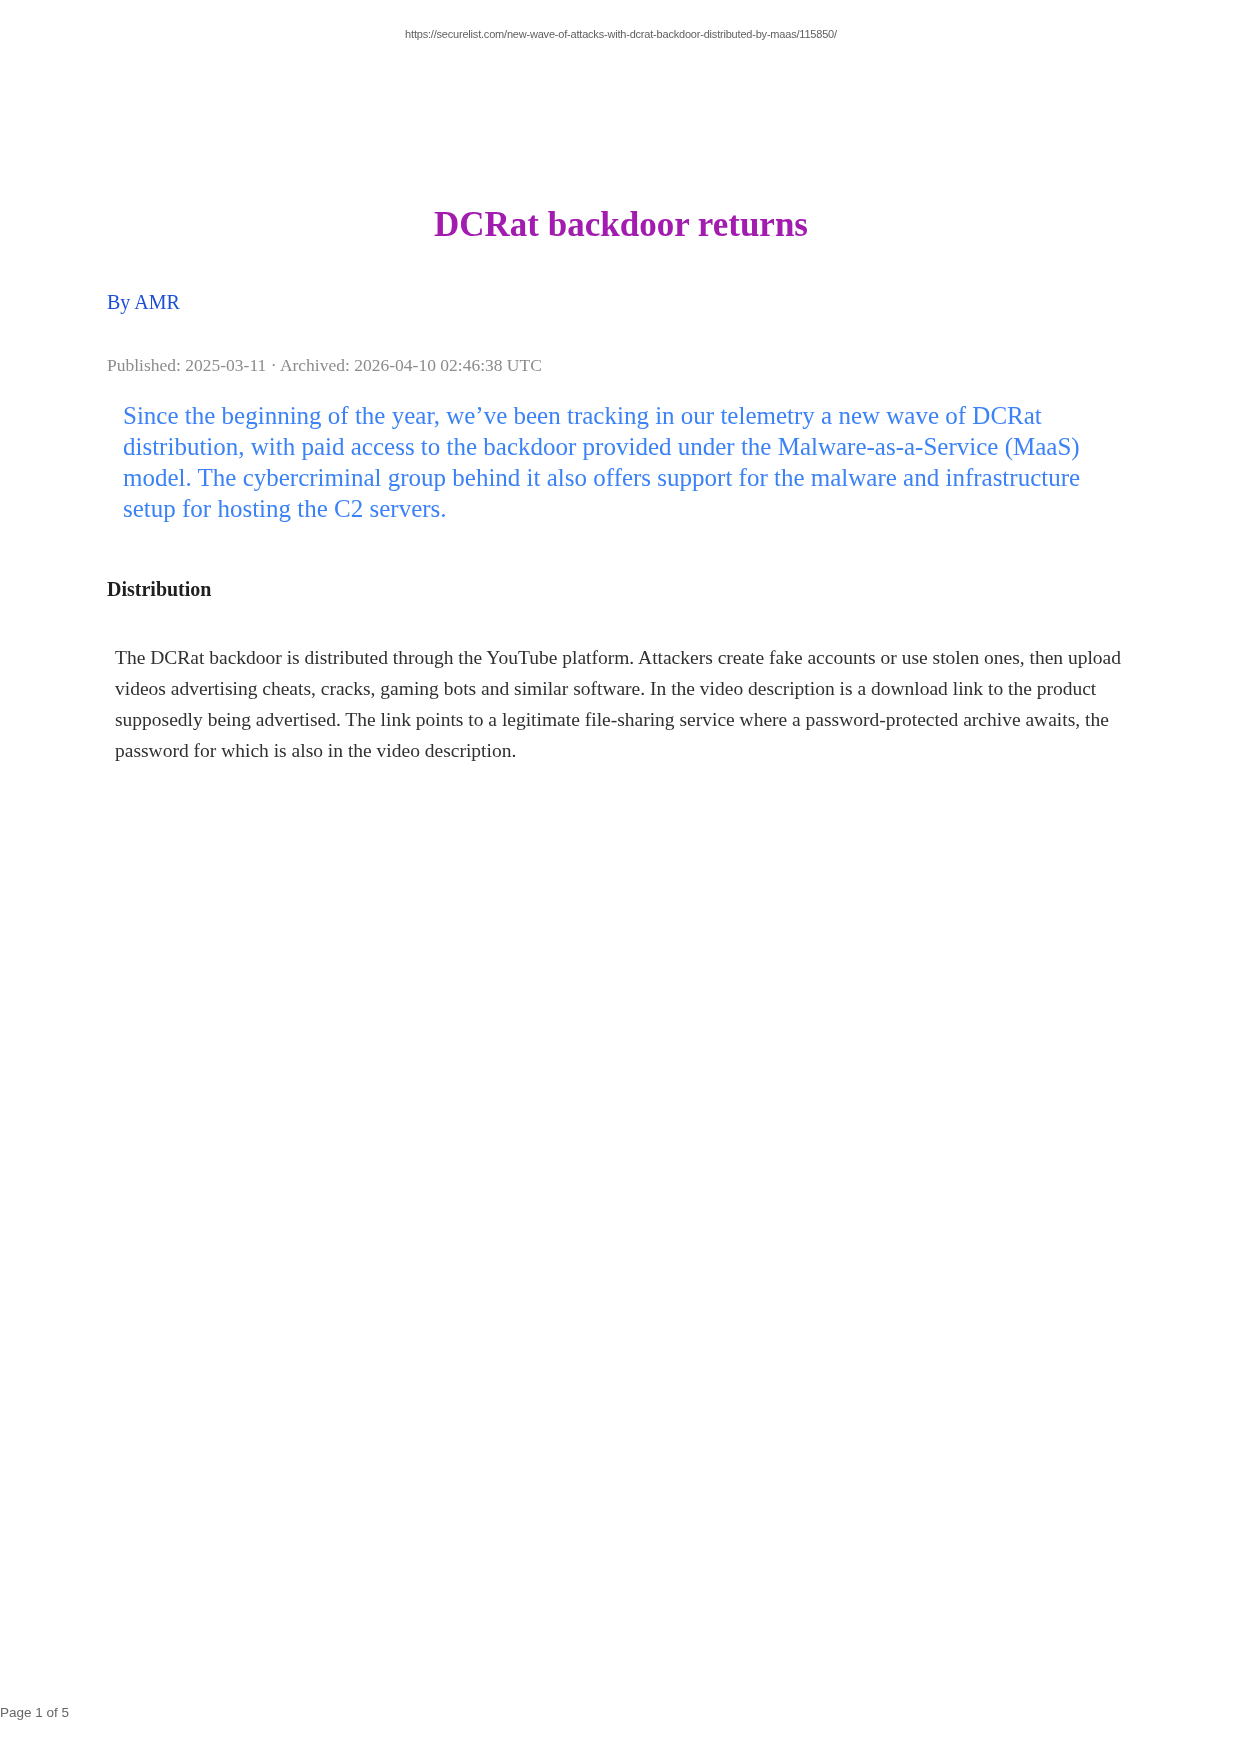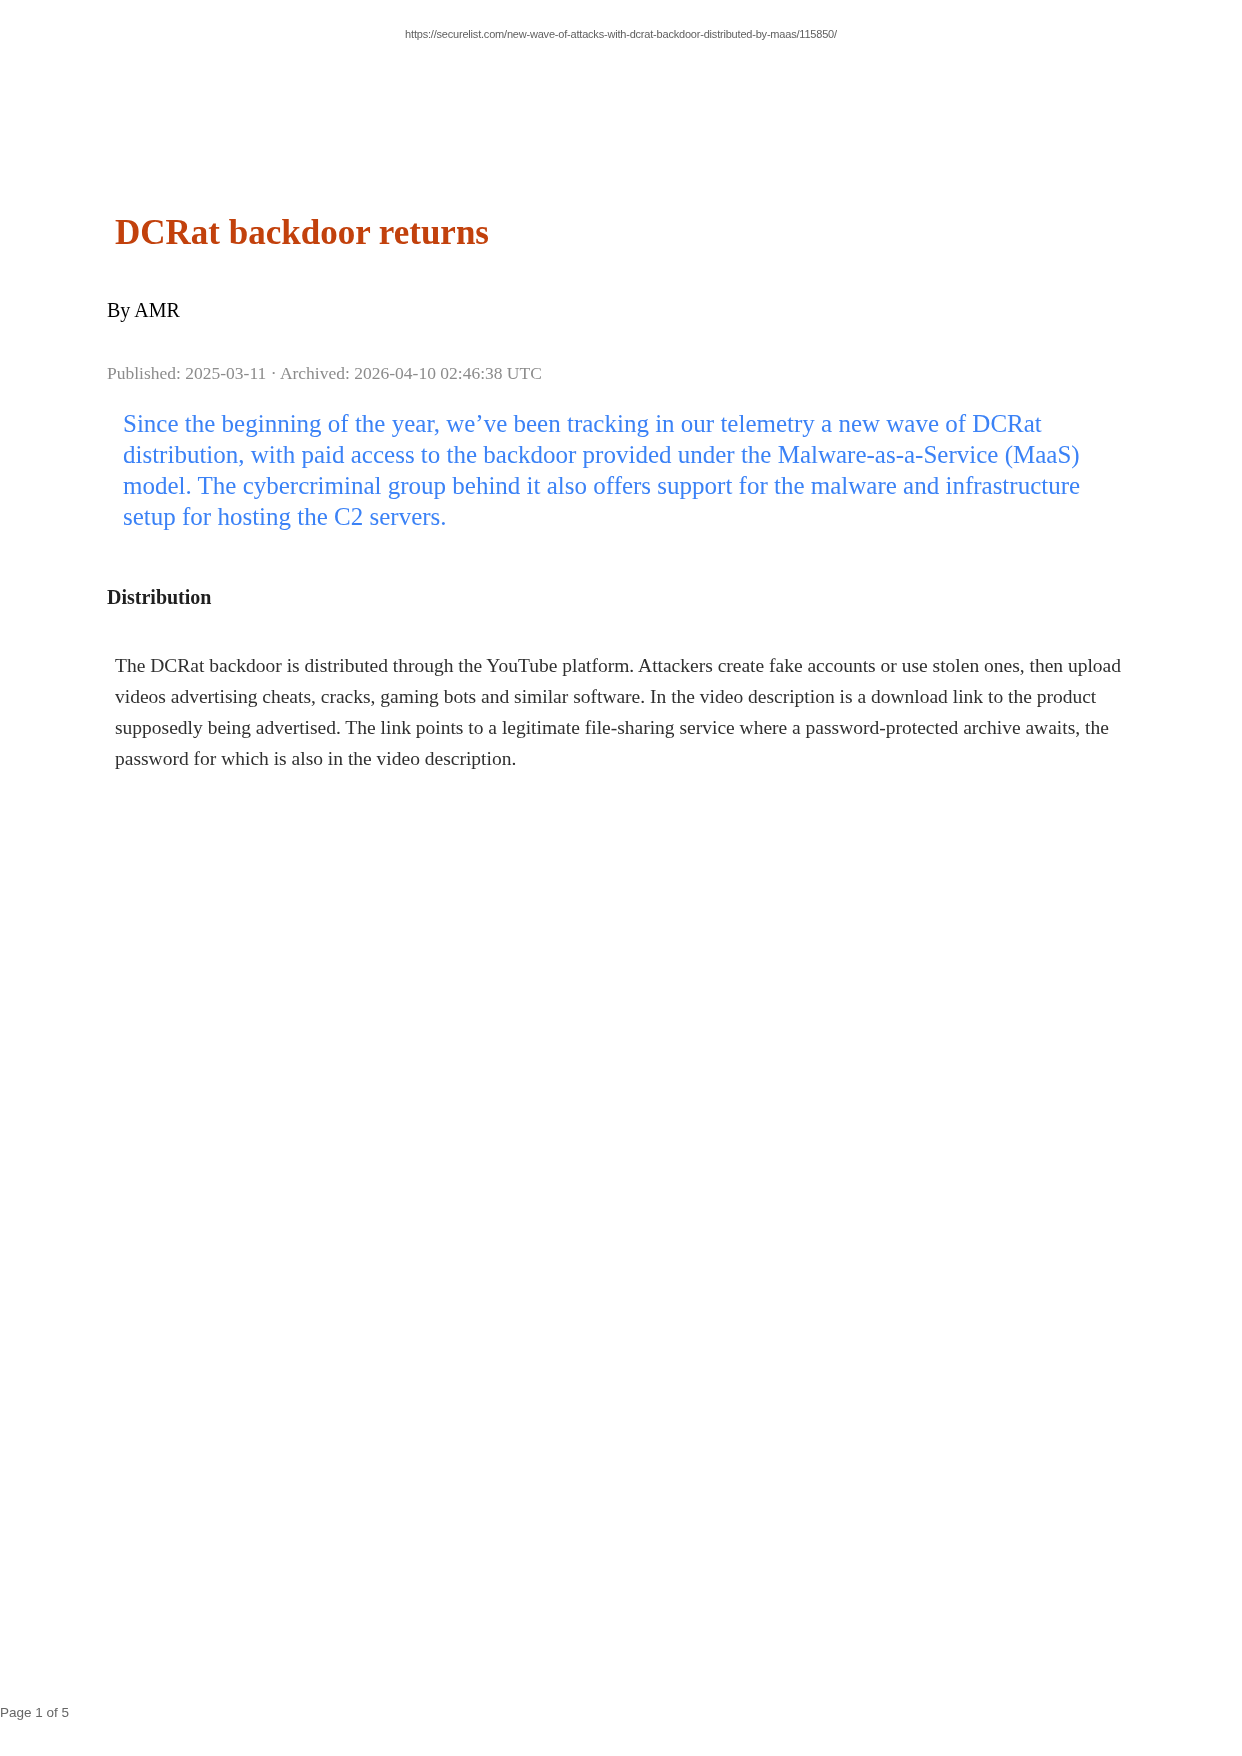--- a/index.html
+++ b/index.html
@@ -25,32 +25,33 @@
     font-family: "Liberation Sans", sans-serif;
     font-size: 11px;
     letter-spacing: -0.2px;
     color: #5f5f5f;
   }
   .content {
     padding: 204px 107px 0 107px;
     box-sizing: border-box;
   }
   .article-title {
-    margin: 8px;
+    margin: 0;
     font-family: "Liberation Serif", serif;
     font-weight: bold;
     font-size: 35px;
     line-height: 1.2;
-    color: #c2410c;
+    color: #a21caf;
+    text-align: center;
   }
   .byline {
     margin: 44px 0 0 0;
     font-size: 20px;
     line-height: 24px;
-    color: #000000;
+    color: #1d4ed8;
   }
   .meta-line {
     margin: 40px 0 0 0;
     font-size: 17.5px;
     line-height: 22px;
     color: #8c8c8c;
   }
   .body-paragraph {
     margin: 24px 0 0 16px;
     font-size: 25px;

